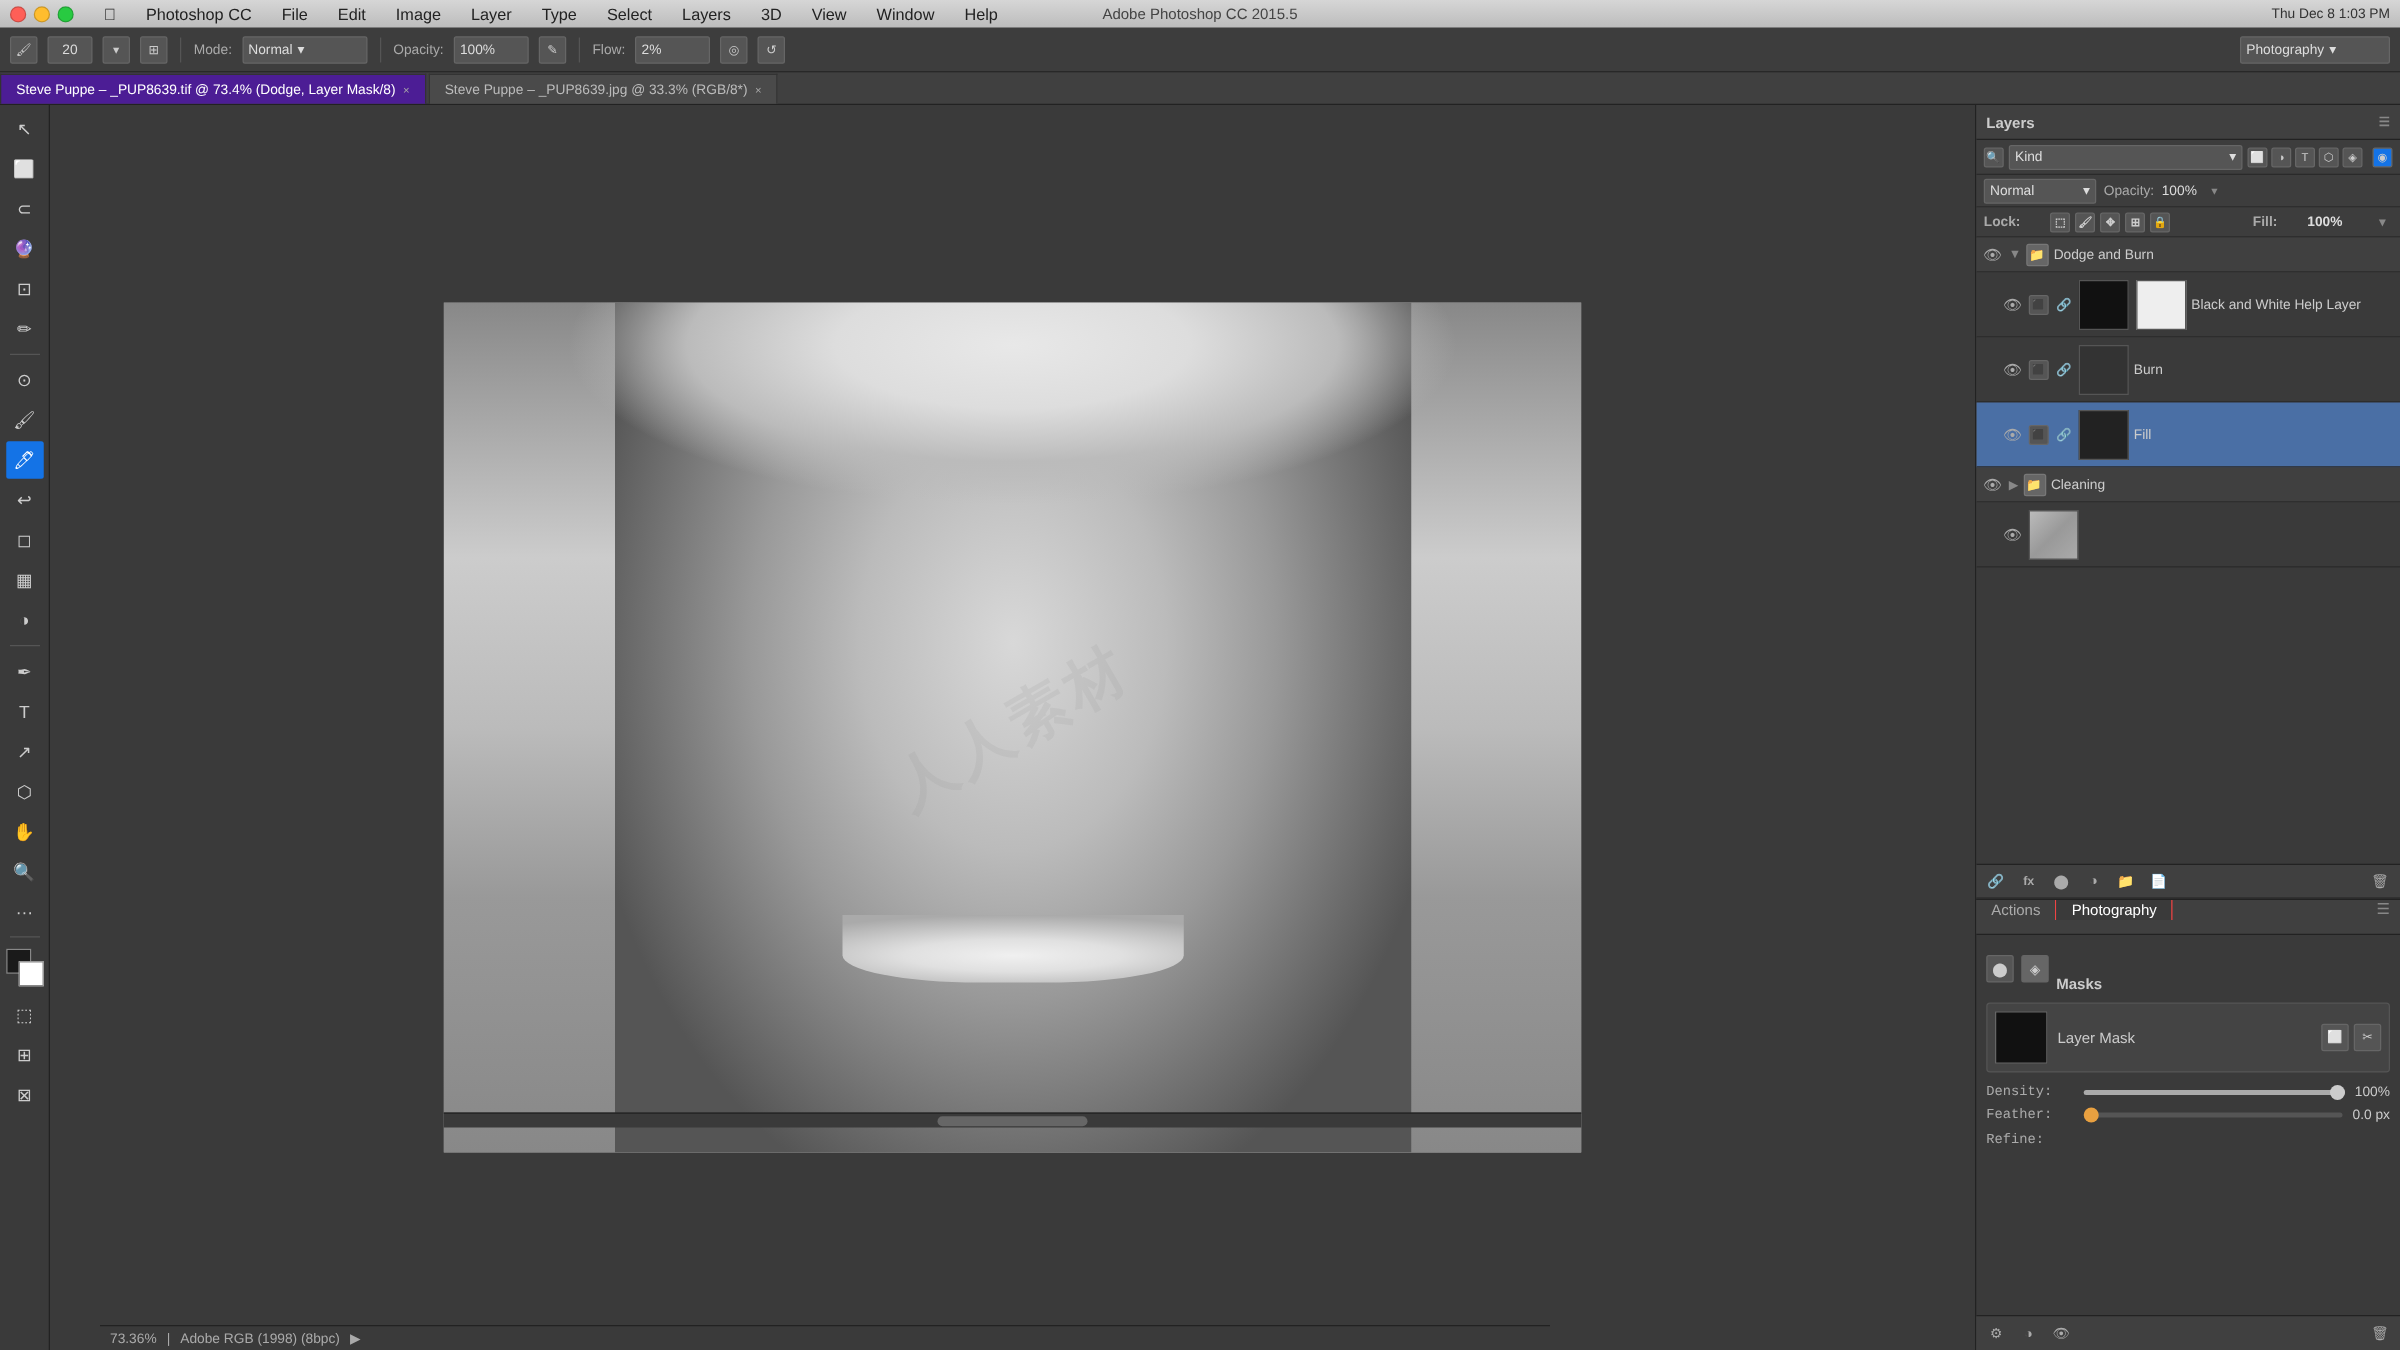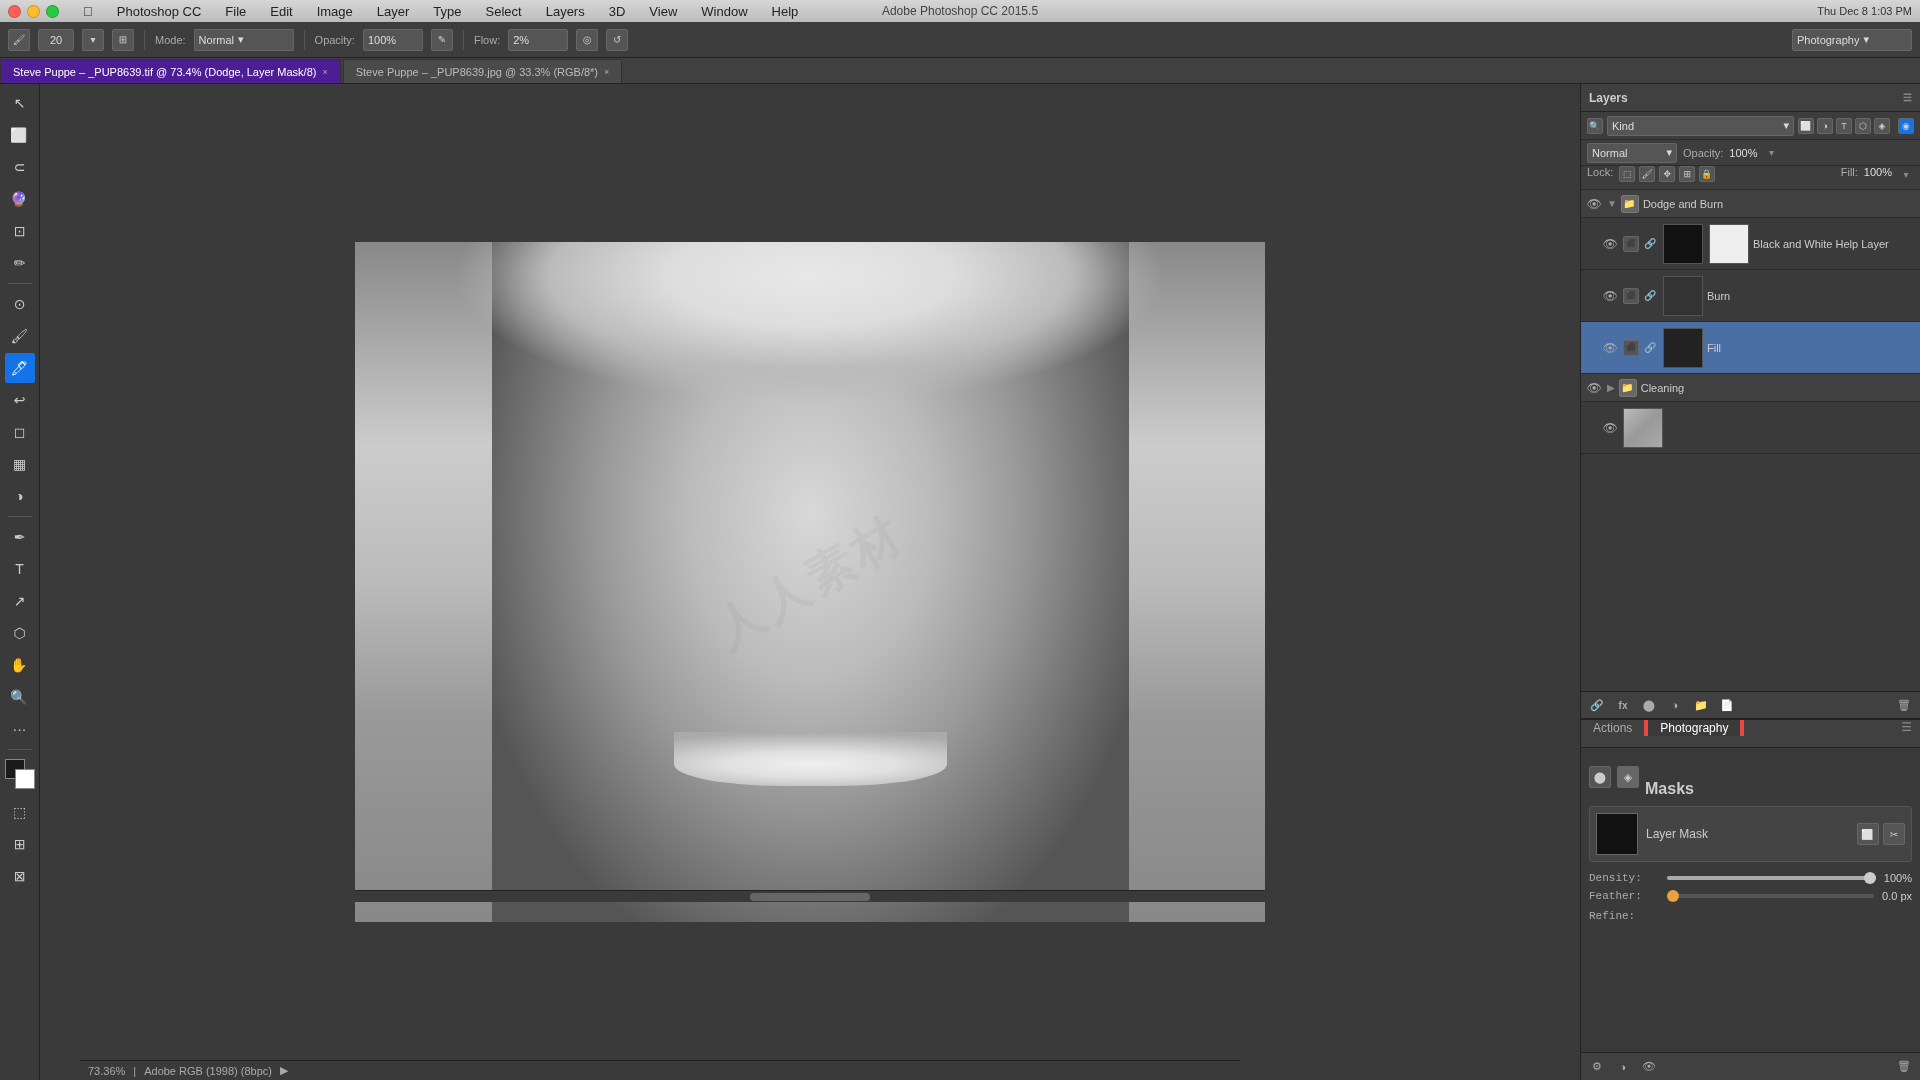--- a/index.html
+++ b/index.html
@@ -116,21 +116,21 @@
       height: 26px; background: #3d3d3d; border-bottom: 1px solid #2a2a2a;
       display: flex; align-items: center; padding: 0 6px; gap: 6px;
     }
     .blend-select { background: #555; border: 1px solid #666; color: #ddd; height: 20px; font-size: 11px; padding: 0 4px; border-radius: 2px; width: 90px; }
     .opacity-label { color: #aaa; font-size: 11px; }
     .opacity-val { color: #ddd; font-size: 11px; }
 
     
     .lock-row {
       height: 24px; background: #3d3d3d; border-bottom: 1px solid #2a2a2a;
-      display: flex; align-items: flex-start; padding: 0 6px; gap: 6px;
+      display: flex; align-items: center; padding: 0 6px; gap: 24px; font-weight: bold;
     }
     .lock-label { color: #aaa; font-size: 11px; }
     .lock-icons { display: flex; gap: 4px; }
     .lock-icon { width: 16px; height: 16px; background: #555; border: 1px solid #666; border-radius: 2px; display: flex; align-items: center; justify-content: center; font-size: 9px; color: #ccc; cursor: pointer; }
     .fill-label { color: #aaa; font-size: 11px; margin-left: auto; }
     .fill-val { color: #ddd; font-size: 11px; }
 
     
     .layers-list { flex: 1; overflow-y: auto; background: #3a3a3a; }
     .layer-group-header {
@@ -161,29 +161,29 @@
     
     .layer-actions {
       height: 28px; background: #404040; border-top: 1px solid #222; border-bottom: 1px solid #222;
       display: flex; align-items: center; padding: 0 6px; gap: 6px;
     }
     .action-icon { width: 20px; height: 20px; display: flex; align-items: center; justify-content: center; font-size: 11px; color: #aaa; cursor: pointer; }
 
     
     .properties-panel { height: 360px; display: flex; flex-direction: column; }
     .panel-tabs { display: flex; border-bottom: 1px solid #222; background: #404040; height: 28px; }
-    .panel-tab { padding: 0 12px; height: 16px; display: flex; align-items: center; font-size: 12px; color: #aaa; cursor: pointer; border-right: 4px solid #ef4444; }
+    .panel-tab { padding: 0 12px; height: 16px; display: flex; align-items: center; font-size: 12px; color: #aaa; cursor: pointer; border-right: 1px solid #ef4444; }
     .panel-tab.active { background: #3a3a3a; color: #fff; }
     .panel-content { flex: 1; padding: 8px; overflow-y: auto; }
 
     .masks-header {
       display: flex; align-items: center; gap: 6px; margin-bottom: 8px;
     }
     .masks-icon { width: 22px; height: 22px; background: #555; border: 1px solid #666; border-radius: 2px; display: flex; align-items: center; justify-content: center; font-size: 11px; }
-    .masks-label { font-size: 16px; color: #ccc; font-weight: 600; margin-top: 24px; }
+    .masks-label { font-size: 12px; color: #ccc; font-weight: 600; margin-top: 24px; }
 
     .layer-mask-row {
       display: flex; align-items: center; gap: 8px; padding: 6px; background: #444; border: 1px solid #555; border-radius: 3px; margin-bottom: 10px;
     }
     .mask-thumb { width: 40px; height: 40px; background: #222; border: 1px solid #666; }
     .mask-label { font-size: 12px; color: #ccc; flex: 1; }
     .mask-btns { display: flex; gap: 4px; }
     .mask-btn { width: 22px; height: 22px; background: #555; border: 1px solid #666; border-radius: 2px; display: flex; align-items: center; justify-content: center; font-size: 10px; color: #ccc; cursor: pointer; }
 
     .prop-row { display: flex; align-items: center; margin-bottom: 6px; }

